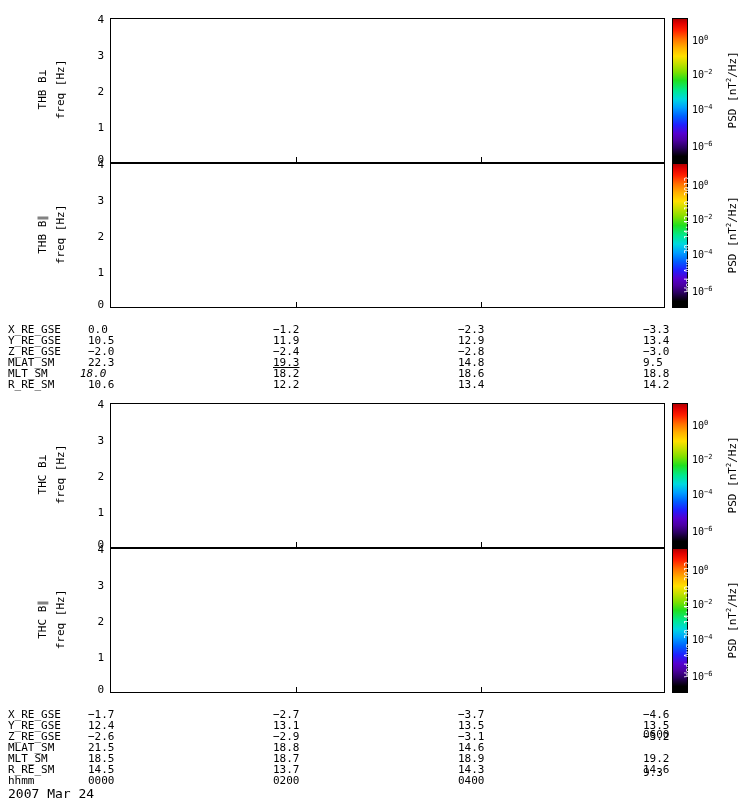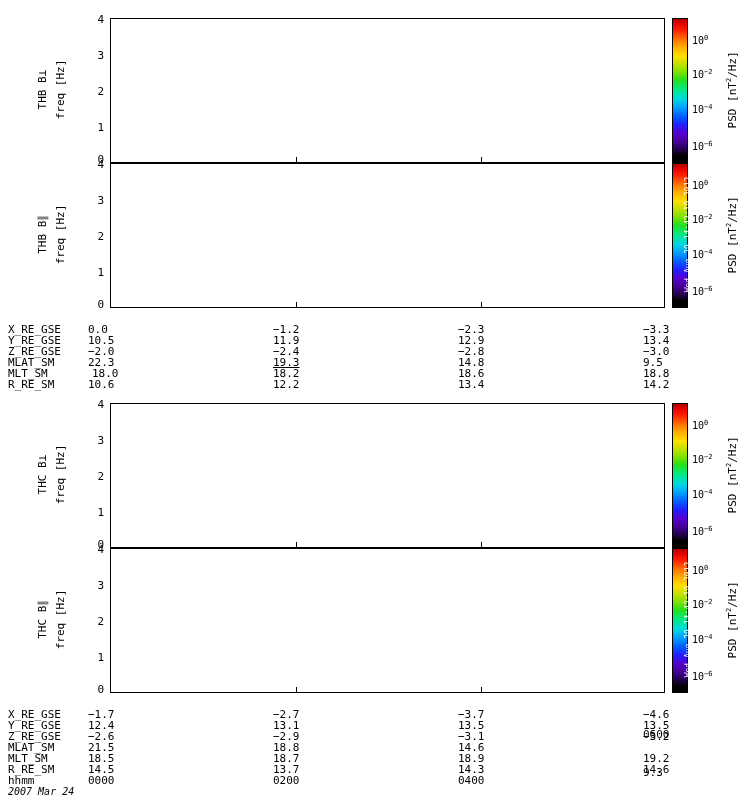--- a/index.html
+++ b/index.html
@@ -90,21 +90,21 @@
     position:absolute;
     font-size:8px;
     white-space:nowrap;
     color:#ffffff;
     transform:rotate(-90deg);
     transform-origin:50% 50%;
   }
   .annot-name{position:absolute;font-size:11px;white-space:pre;}
   .annot-val{position:absolute;font-size:11px;white-space:pre;}
 
-  .footer{position:absolute;font-size:10px;white-space:pre;font-style:italic;}
+  .footer{position:absolute;font-size:13px;white-space:pre;}
 </style>
 </head>
 <body>
 
 <div class="root">
 
 
   <div class="panel" style="left:110px;top:18px;width:555px;height:145px;"></div>
 
   <div>
@@ -226,21 +226,21 @@
     <div class="annot-name" style="left:8px;top:334px;">Y_RE_GSE</div>
     <div class="annot-name" style="left:8px;top:345px;">Z_RE_GSE</div>
     <div class="annot-name" style="left:8px;top:356px;">MLAT_SM</div>
     <div class="annot-name" style="left:8px;top:367px;">MLT_SM</div>
     <div class="annot-name" style="left:8px;top:378px;">R_RE_SM</div>
 
     <div class="annot-val" style="left:88px;top:323px;">0.0</div>
     <div class="annot-val" style="left:88px;top:334px;">10.5</div>
     <div class="annot-val" style="left:88px;top:345px;">−2.0</div>
     <div class="annot-val" style="left:88px;top:356px;">22.3</div>
-    <div class="annot-val" style="left:92px;top:367px;">18.0</div>
+    <div class="annot-val" style="left:80px;top:367px;font-style:italic;">18.0</div>
     <div class="annot-val" style="left:88px;top:378px;">10.6</div>
 
     <div class="annot-val" style="left:273px;top:323px;">−1.2</div>
     <div class="annot-val" style="left:273px;top:334px;">11.9</div>
     <div class="annot-val" style="left:273px;top:345px;">−2.4</div>
     <div class="annot-val" style="left:273px;top:356px;text-decoration:underline;">19.3</div>
     <div class="annot-val" style="left:273px;top:367px;">18.2</div>
     <div class="annot-val" style="left:273px;top:378px;">12.2</div>
 
     <div class="annot-val" style="left:458px;top:323px;">−2.3</div>

